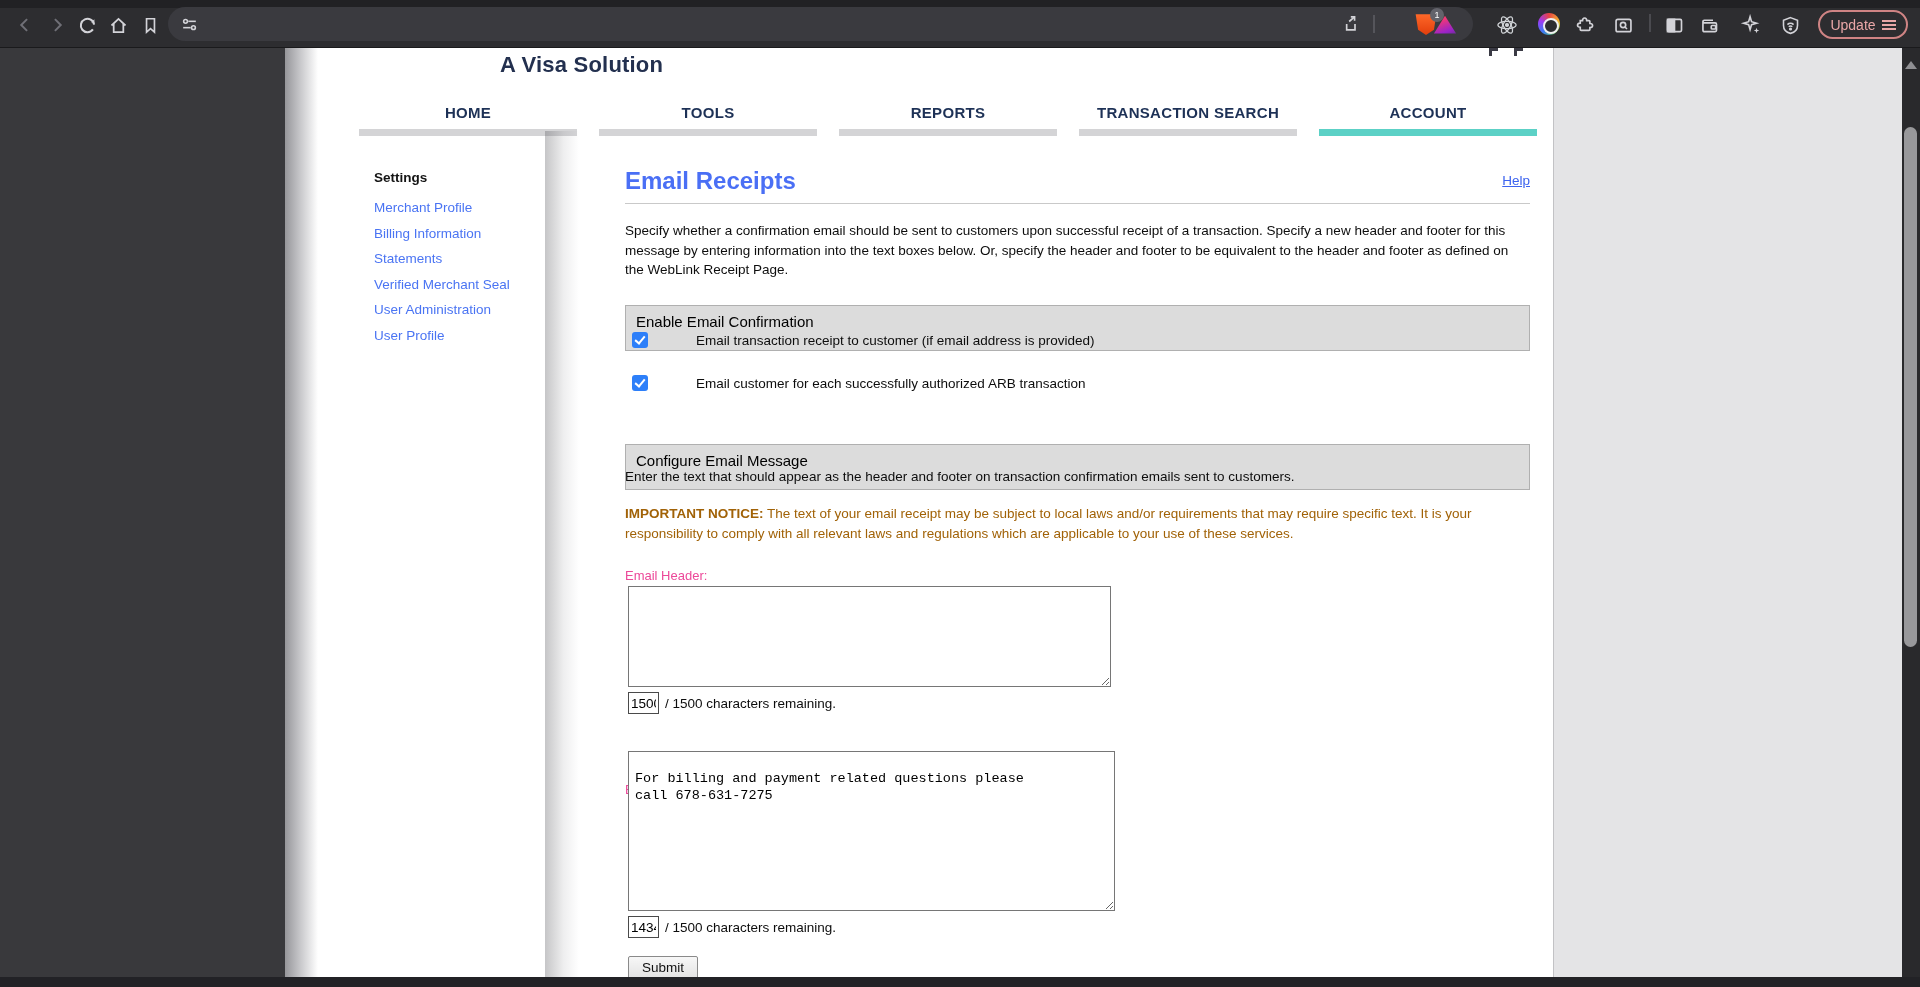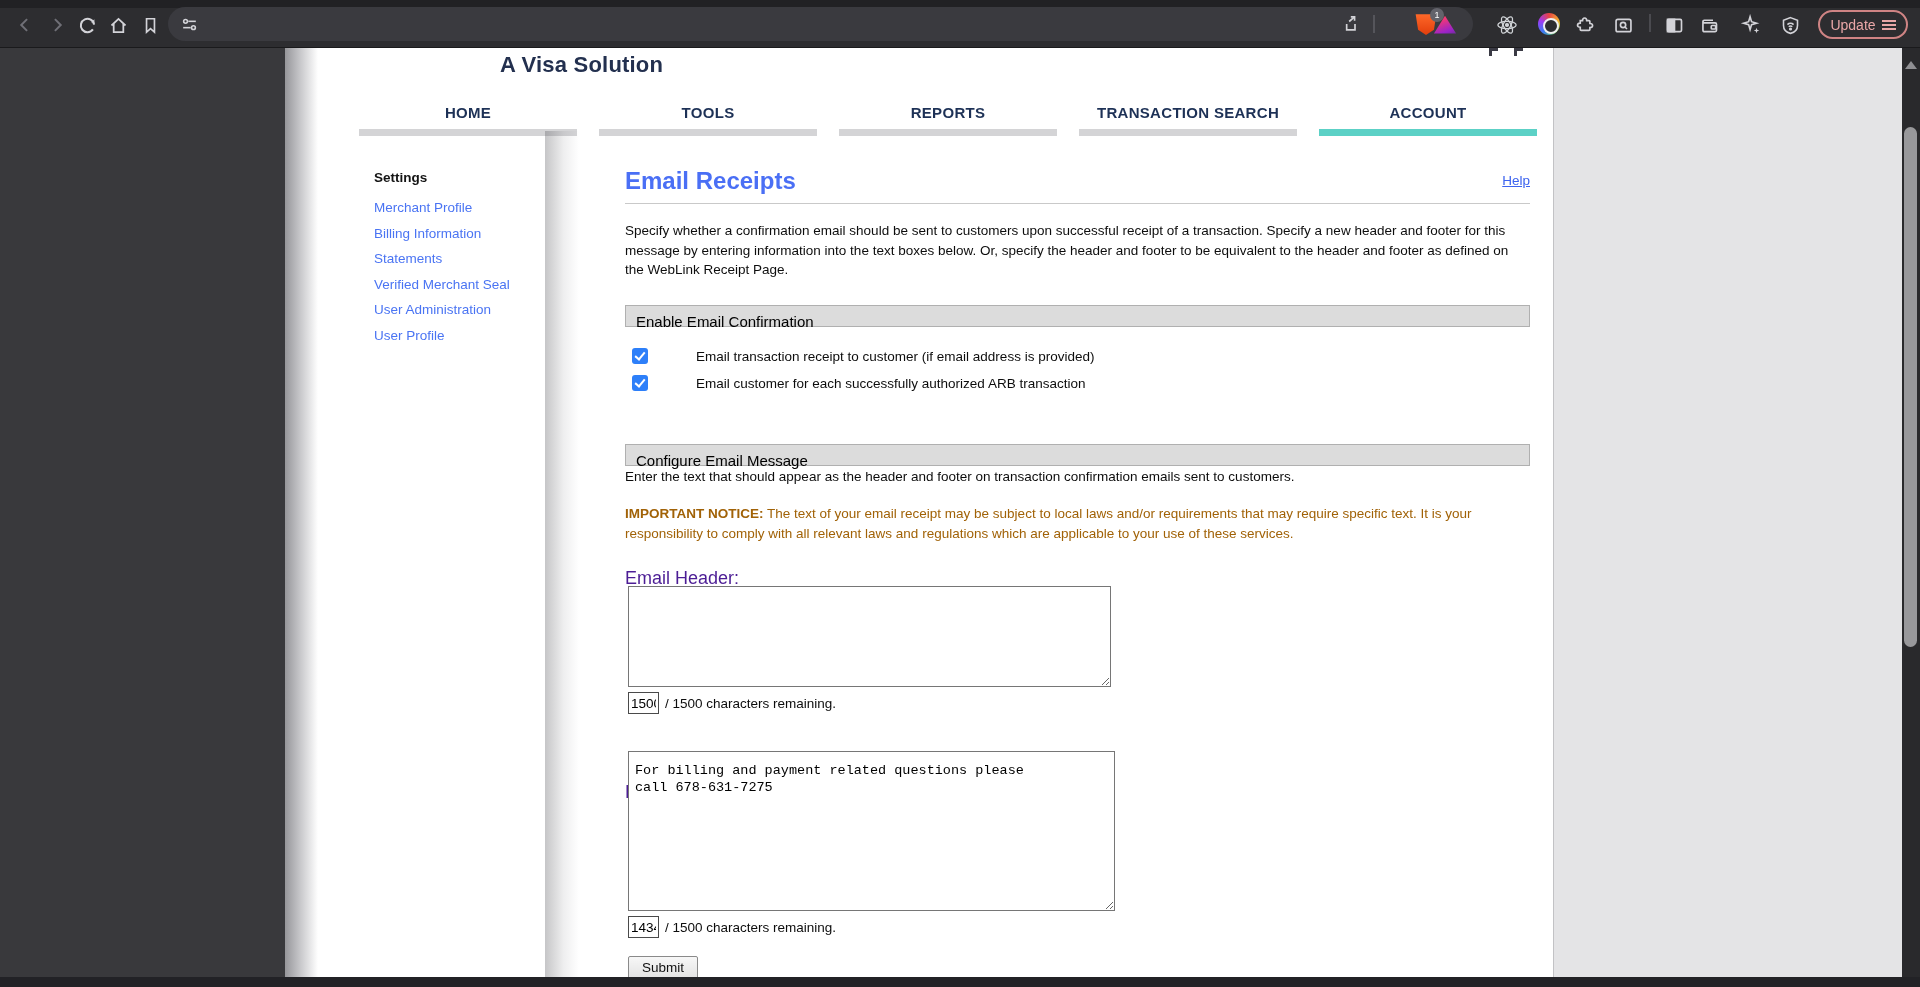--- a/index.html
+++ b/index.html
@@ -52,39 +52,39 @@
   .side-link { display:block; font-size:13.5px; color:#4a74f3; line-height:25.5px; text-decoration:none; cursor:pointer; white-space:nowrap; }
   .side-shadow { position:absolute; left:545px; top:83px; width:34px; height:850px; background:linear-gradient(90deg,rgba(90,90,95,0.35),rgba(120,120,125,0.12) 55%,rgba(255,255,255,0)); }
 
   
   .main { position:absolute; left:625px; top:48px; width:905px; }
   .page-title { position:absolute; left:0; top:71px; font-size:24px; font-weight:600; color:#4a6ff5; }
   .help-link { position:absolute; right:0; top:77px; font-size:13.5px; color:#3c63ef; text-decoration:underline; cursor:pointer; }
   .title-rule { position:absolute; left:0; top:107px; width:905px; border-top:1px solid #c9c9c9; }
   .intro { position:absolute; left:0; top:125px; width:905px; font-size:13.5px; line-height:19.5px; color:#0d0d0d; }
 
-  .section-bar { position:absolute; left:0; width:905px; height:22px; background:#dcdcdc; border:1px solid #b0b0b0; font-size:15px; color:#000; line-height:31px; padding-left:10px; }
+  .section-bar { position:absolute; left:0; width:905px; height:46px; background:#dcdcdc; border:1px solid #b0b0b0; font-size:15px; color:#000; line-height:31px; padding-left:10px; }
   .bar-enable { top:209px; }
   .bar-configure { top:348px; }
 
   .chk-row { position:absolute; left:7px; display:flex; align-items:center; }
-  .chk-row-1 { top:252px; }
+  .chk-row-1 { top:236px; }
   .chk-row-2 { top:279px; }
   .checkbox { width:16px; height:16px; border-radius:3px; background:#2d7ff9; position:relative; flex:none; }
   .checkbox::after { content:""; position:absolute; left:5px; top:2px; width:4px; height:8px; border:solid #fff; border-width:0 2px 2px 0; transform:rotate(40deg); }
   .chk-label { margin-left:48px; font-size:13.5px; color:#0d0d0d; }
 
   .cfg-desc { position:absolute; left:0; top:373px; width:905px; font-size:13.5px; color:#0d0d0d; }
   .notice { position:absolute; left:0; top:408px; width:925px; font-size:13.5px; line-height:19.5px; color:#a16207; }
   .notice b { font-weight:bold; }
 
-  .field-label { position:absolute; left:0; font-size:18px; color:#4c1d95; }
+  .field-label { position:absolute; left:0; font-size:13px; color:#ec4899; }
   .lbl-header { top:472px; }
   .lbl-footer { top:640px;margin-top:46px; }
-  .ta { position:absolute; border:1px solid #767676; background:#fff; font-family:"Liberation Mono","DejaVu Sans Mono",monospace; font-size:13.5px; line-height:17px; padding:10px 6px; resize:both; }
+  .ta { position:absolute; border:1px solid #767676; background:#fff; font-family:"Liberation Mono","DejaVu Sans Mono",monospace; font-size:13.5px; line-height:17px; padding:18px 6px; resize:both; }
   .ta-header { left:3px; top:490px; width:483px; height:101px; }
   .ta-footer { left:3px; top:655px; width:487px; height:160px; }
 
   .counter-row { position:absolute; left:3px; display:flex; align-items:center; }
   .cnt-1 { top:596px; }
   .cnt-2 { top:820px; }
   .counter-input { width:31px; height:22px; border:1px solid #4a4a4a; font-size:13.5px; font-family:"Liberation Sans",sans-serif; padding:1px 2px; overflow:hidden; }
   .counter-suffix { margin-left:6px; font-size:13.5px; color:#0d0d0d; }
 
   .submit-btn { position:absolute; left:3px; top:860px; padding:3px 13px 4px; font-size:13.5px; font-family:"Liberation Sans",sans-serif; color:#111; background:linear-gradient(#f7f7f7,#e2e2e2); border:1px solid #8a8a8a; border-radius:2px; cursor:pointer; }

